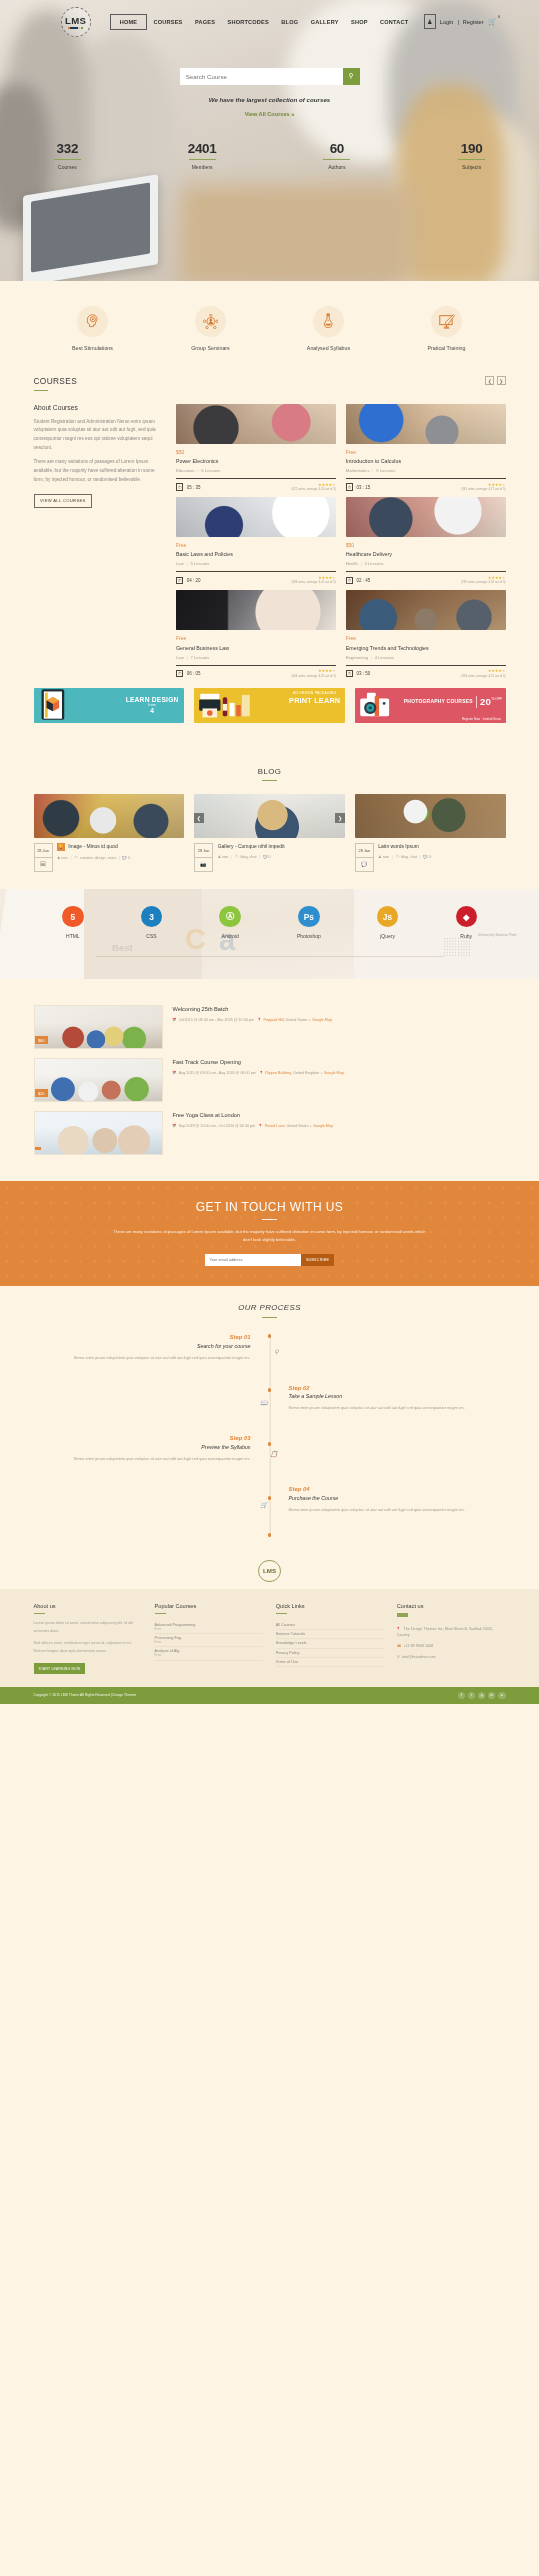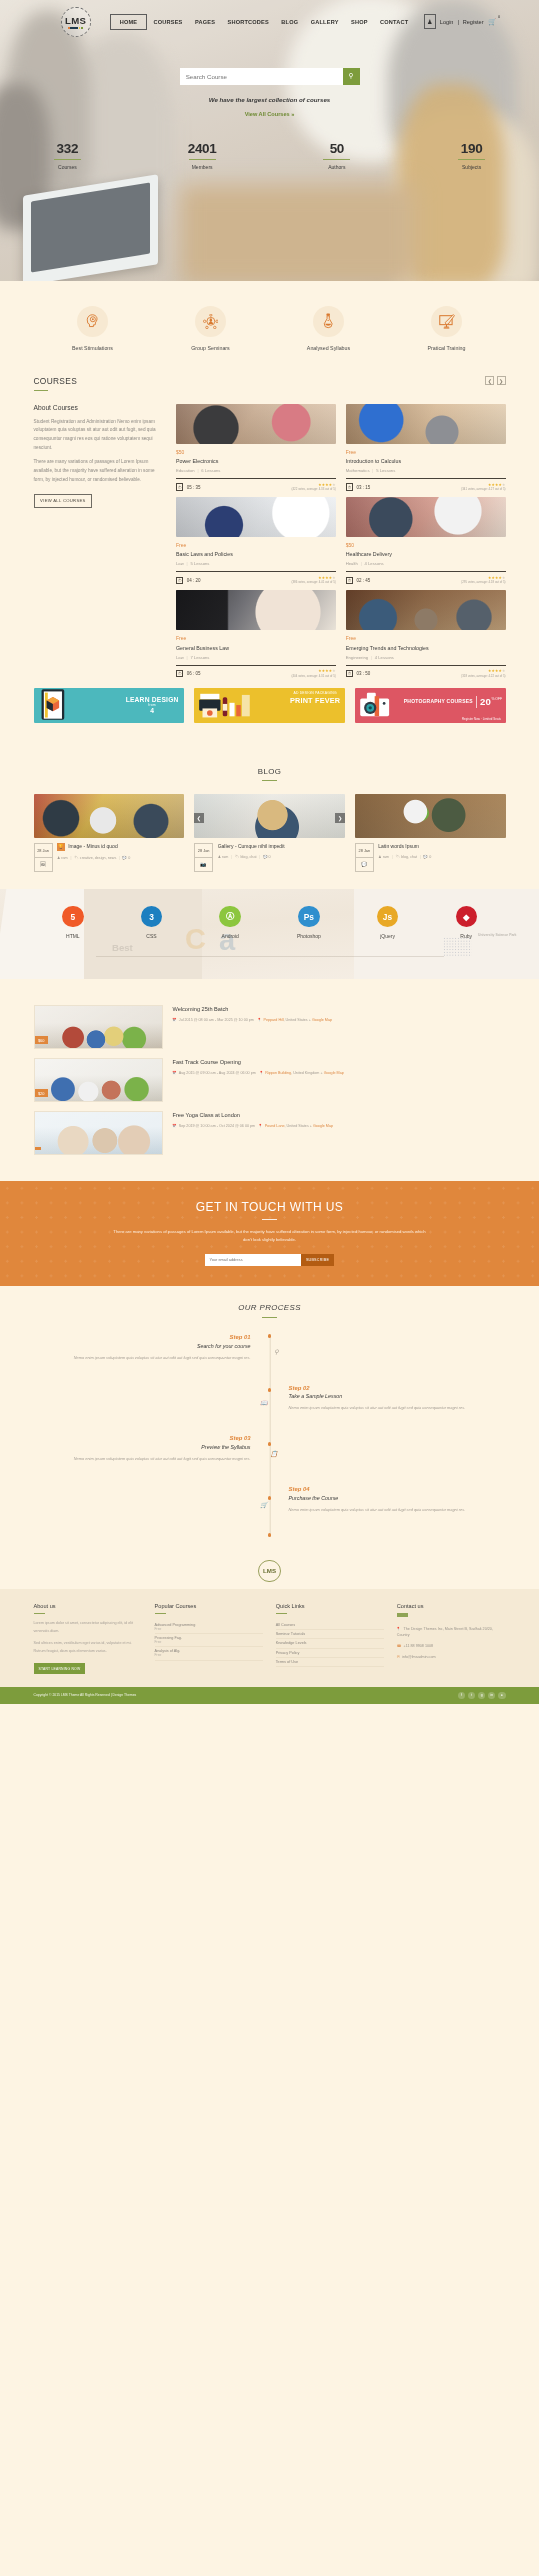--- a/index.html
+++ b/index.html
@@ -344,21 +344,21 @@
       <div class="num">332</div>
       <div class="ln"></div>
       <div class="lb">Courses</div>
     </div>
     <div class="stat">
       <div class="num">2401</div>
       <div class="ln"></div>
       <div class="lb">Members</div>
     </div>
     <div class="stat">
-      <div class="num">50</div>
+      <div class="num">60</div>
       <div class="ln"></div>
       <div class="lb">Authors</div>
     </div>
     <div class="stat">
       <div class="num">190</div>
       <div class="ln"></div>
       <div class="lb">Subjects</div>
     </div>
   </div>
 </section>
@@ -583,21 +583,21 @@
               <circle cx="21" cy="44" r="5" fill="#e8663a"></circle>
               <rect x="44" y="16" width="8" height="34" rx="3" fill="#7e1f2a"></rect>
               <rect x="44" y="28" width="8" height="12" fill="#fdf0d5"></rect>
               <rect x="56" y="26" width="9" height="24" fill="#fff"></rect>
               <rect x="68" y="30" width="8" height="20" fill="#e8663a"></rect>
               <rect x="78" y="12" width="14" height="38" fill="#f6e4a8"></rect>
             </svg>
         </div>
         <div class="ptxt">
           <div class="sml">AD DESIGN PACKAGING</div>
-          <div class="big" style="font-size:7.3px;margin-top:1.7px">PRINT FEVER</div>
+          <div class="big" style="font-size:7.3px;margin-top:1.7px">PRINT LEARN</div>
         </div>
       </div>
       <div class="promo p3">
         <div class="art">
           <svg width="40" height="33" viewBox="0 0 72 58">
               <rect x="4" y="18" width="52" height="32" rx="3" fill="#fff"></rect>
               <rect x="16" y="8" width="16" height="12" rx="2" fill="#fff"></rect>
               <rect x="30" y="14" width="8" height="36" fill="#e8663a"></rect>
               <circle cx="22" cy="35" r="11" fill="#2f3b45"></circle>
               <circle cx="22" cy="35" r="7" fill="#2aa3a8"></circle>

